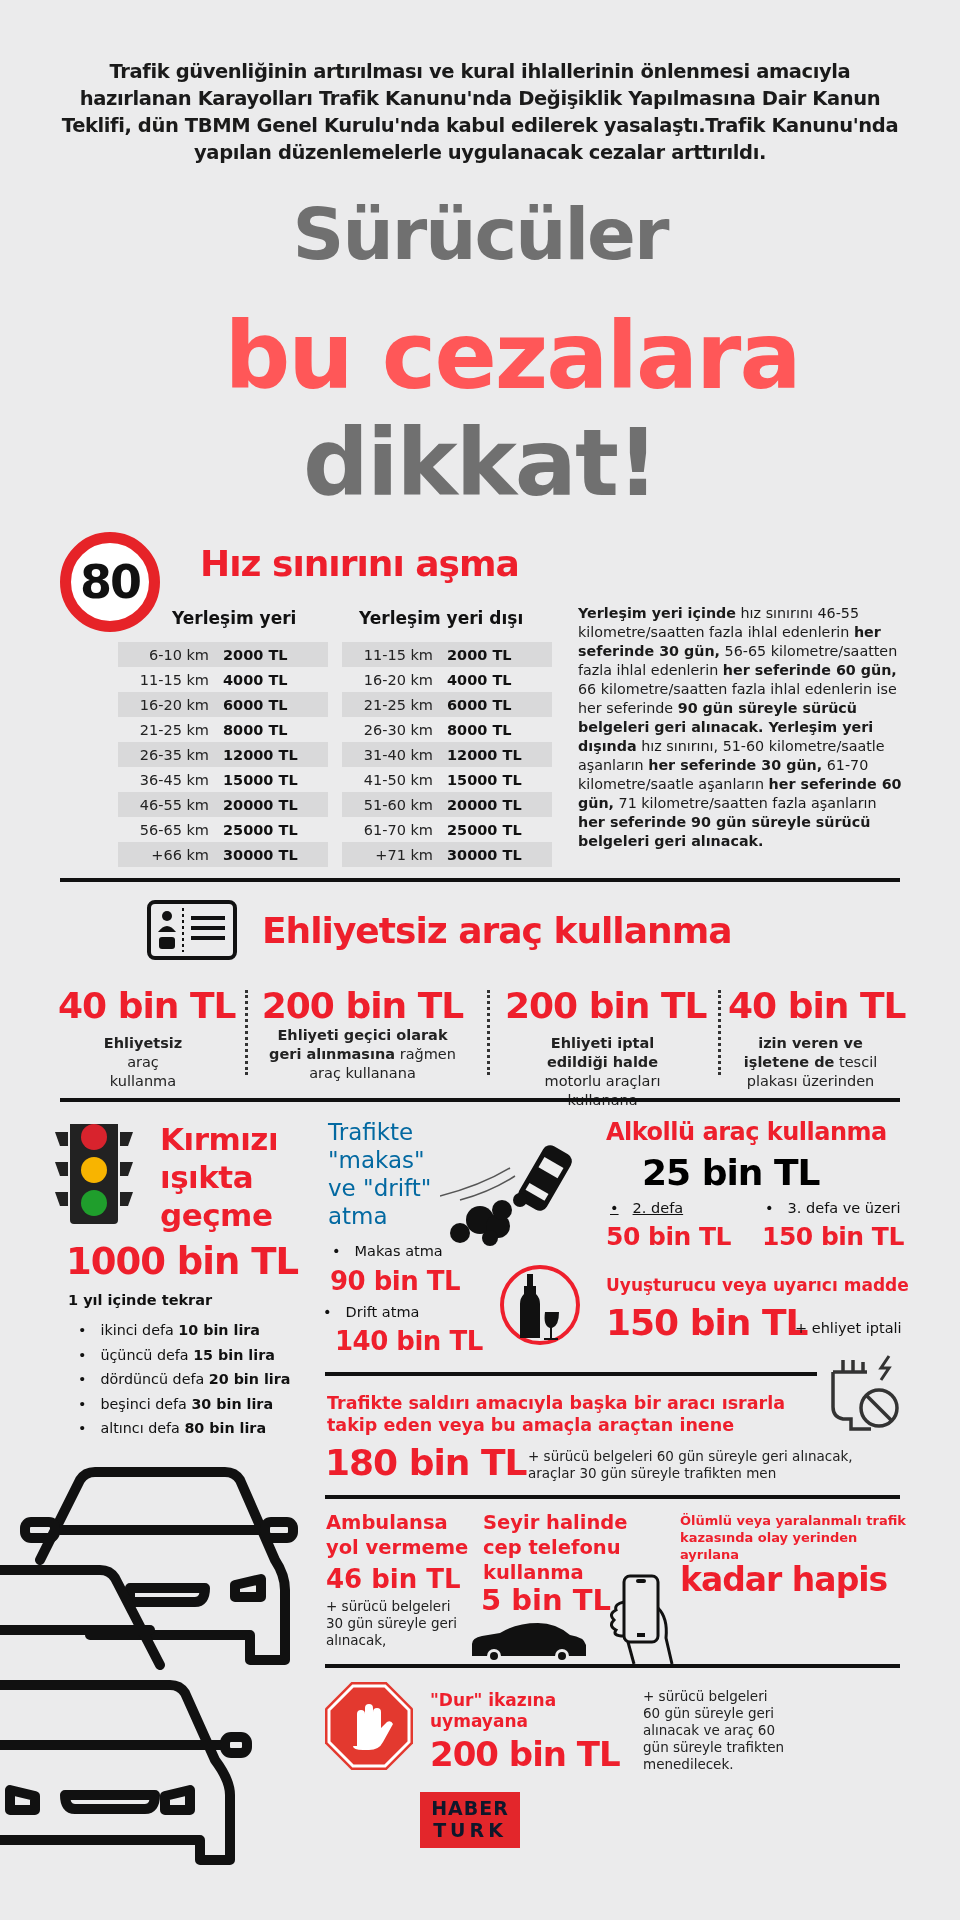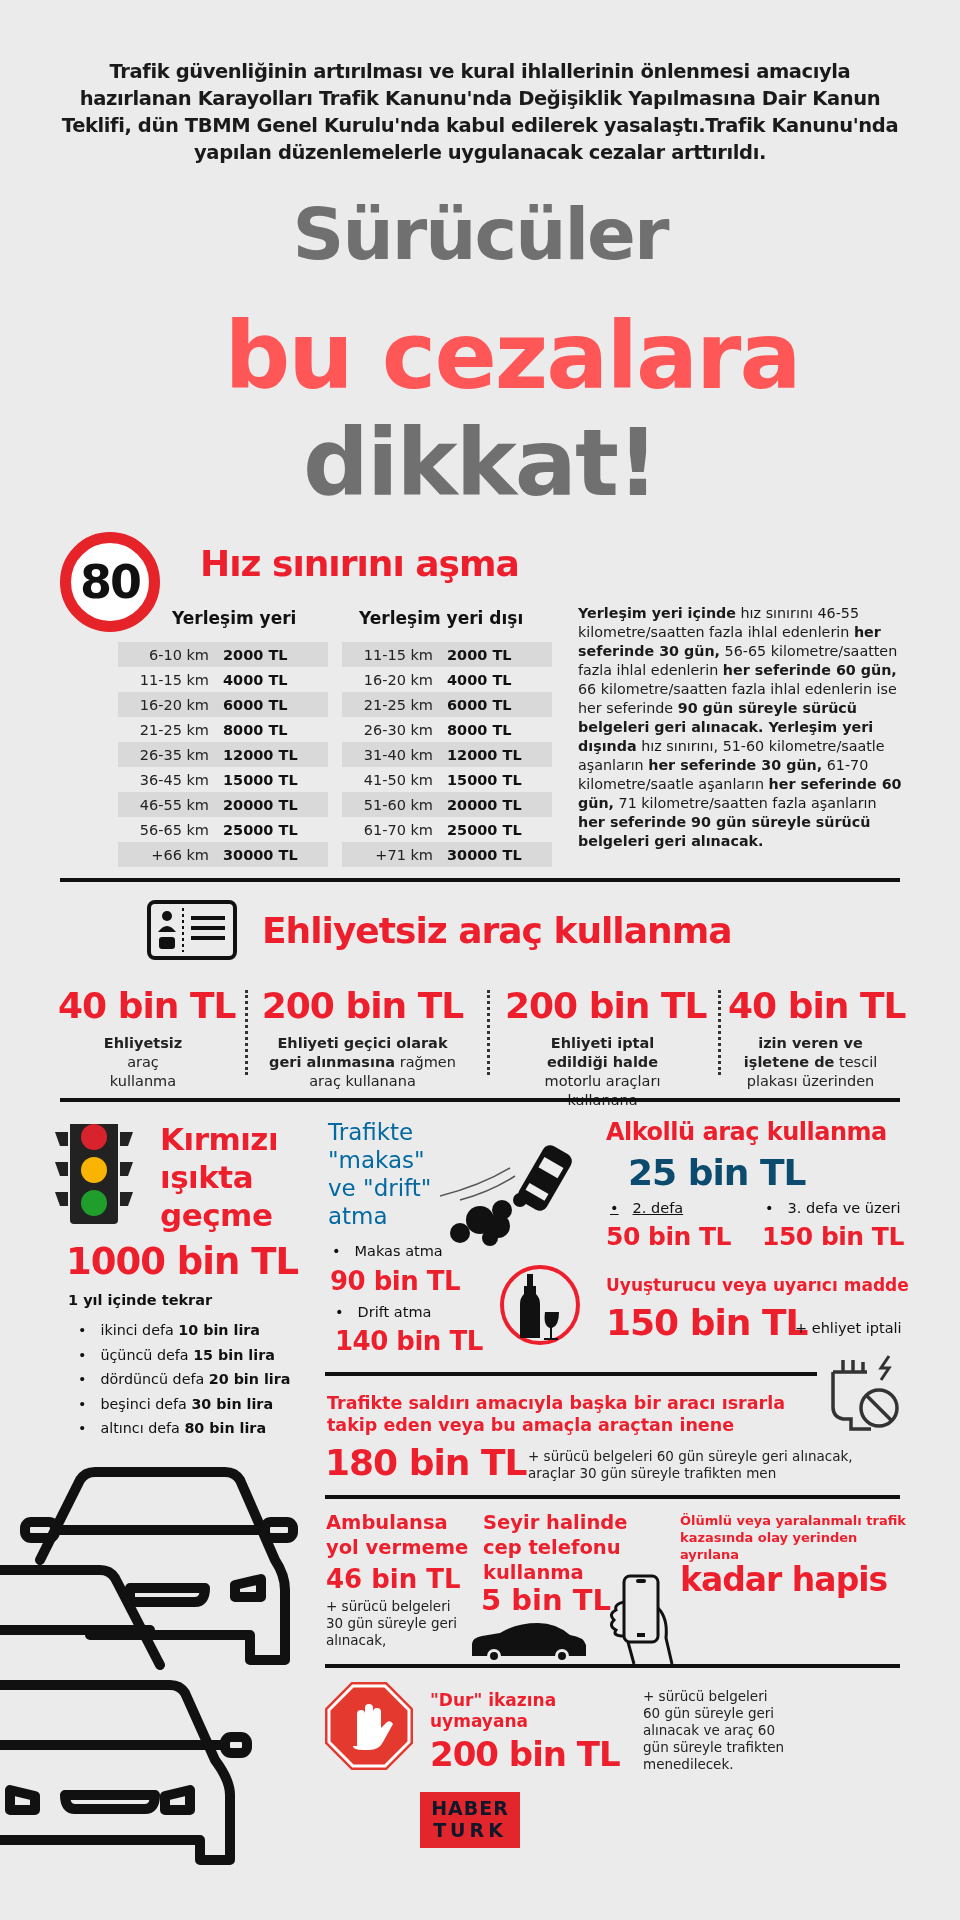--- a/index.html
+++ b/index.html
@@ -24,35 +24,35 @@
   .trow .tl { width: 105px; font-weight: bold; text-align: left; }
 
   .speedtxt { left: 578px; top: 560px; width: 330px; font-size: 14.3px; line-height: 19px; color: #1a1a1a; margin-top: 44px; }
 
   .hr { left: 60px; height: 4px; background: #111; }
 
   .ehl-icon { left: 147px; top: 900px; width: 90px; height: 60px; border: 4px solid #111; border-radius: 8px; }
   .h-ehl { left: 262px; top: 910px; font-size: 36px; font-weight: bold; color: #ee1f2c; letter-spacing: -1px; }
   .ehl-col { top: 985px; text-align: center; }
   .ehl-col .amt { font-size: 36px; font-weight: bold; color: #ee1f2c; letter-spacing: -1px; white-space: nowrap; }
-  .ehl-col .desc { font-size: 14.5px; line-height: 19px; margin-top: 8px; color: #222; }
+  .ehl-col .desc { font-size: 14.5px; line-height: 19px; color: #222; }
   .vdots { top: 990px; width: 0; height: 85px; border-left: 3px dotted #333; }
   .h-kir { left: 160px; top: 1120px; font-size: 31px; line-height: 38px; font-weight: bold; color: #ee1f2c; letter-spacing: -0.5px; }
   .amt-kir { left: 66px; top: 1240px; font-size: 37px; font-weight: bold; color: #ee1f2c; letter-spacing: -1px; }
   .kir-sub { left: 68px; top: 1292px; font-size: 14.5px; font-weight: bold; }
   .kir-list { left: 78px; top: 1318px; font-size: 14.3px; line-height: 24.5px; list-style: none; }
   .kir-list li::before { content: "•"; margin-right: 14px; }
 
   .h-makas { left: 328px; top: 1118px; font-size: 23px; line-height: 28px; font-weight: normal; color: #0369a1; }
   .bul { font-size: 14.5px; }
   .bul::before { content: "•"; margin-right: 14px; }
   .amt-m { font-size: 26px; font-weight: bold; color: #ee1f2c; letter-spacing: -0.5px; }
 
   .h-alk { left: 606px; top: 1118px; font-size: 24px; font-weight: bold; color: #ee1f2c; letter-spacing: -0.5px; }
-  .amt-alk { left: 628px; top: 1152px; font-size: 36px; font-weight: bold; color: #0c4a6e; letter-spacing: -1px; }
+  .amt-alk { left: 642px; top: 1152px; font-size: 36px; font-weight: bold; color: #000000; letter-spacing: -1px; }
   .h-uyu { left: 606px; top: 1275px; font-size: 17px; font-weight: bold; color: #ee1f2c; }
   .amt-uyu { left: 606px; top: 1302px; font-size: 36px; font-weight: bold; color: #ee1f2c; letter-spacing: -1px; }
 
   .h-sal { left: 327px; top: 1392px; width: 500px; font-size: 17.5px; line-height: 22px; font-weight: bold; color: #ee1f2c; }
   .amt-sal { left: 325px; top: 1442px; font-size: 36px; font-weight: bold; color: #ee1f2c; letter-spacing: -1px; }
   .sal-note { left: 528px; top: 1448px; font-size: 13.5px; line-height: 17px; color: #222; }
 
   .h-amb { left: 326px; top: 1510px; font-size: 19.5px; line-height: 25px; font-weight: bold; color: #ee1f2c; }
   .amt-amb { left: 326px; top: 1564px; font-size: 26px; font-weight: bold; color: #ee1f2c; }
   .amb-note { left: 326px; top: 1598px; font-size: 13.5px; line-height: 17px; color: #222; }
@@ -247,21 +247,21 @@
     <circle cx="20" cy="95" r="10" fill="#111"></circle>
       <circle cx="40" cy="82" r="14" fill="#111"></circle>
       <circle cx="58" cy="88" r="12" fill="#111"></circle>
       <circle cx="62" cy="72" r="10" fill="#111"></circle>
       <circle cx="80" cy="62" r="7" fill="#111"></circle>
       <circle cx="50" cy="100" r="8" fill="#111"></circle>
   </svg>
 </div>
 <div class="abs bul" style="left:332px;top:1243px;">Makas atma</div>
 <div class="abs amt-m" style="left:330px;top:1266px;">90 bin TL</div>
-<div class="abs bul" style="left:335px;top:1304px;">Drift atma</div>
+<div class="abs bul" style="left:323px;top:1304px;">Drift atma</div>
 <div class="abs amt-m" style="left:335px;top:1326px;">140 bin TL</div>
 
 <div class="abs" style="left:497px;top:1262px;width:86px;height:86px;">
   <svg width="86" height="86" viewBox="0 0 86 86">
     <circle cx="43" cy="43" r="38" stroke="#ee1f2c" stroke-width="4" fill="none"></circle>
     <rect x="30" y="12" width="6" height="12" fill="#111"></rect>
       <path d="M27 24 h12 v8 q4 4 4 10 v34 h-20 v-34 q0 -6 4 -10z" fill="#111"></path>
     <path d="M48 50 h14 q0 14 -7 16 v10 h6 v2 h-14 v-2 h6 v-10 q-7 -2 -5 -16z" fill="#111"></path>
   </svg>
 </div>

